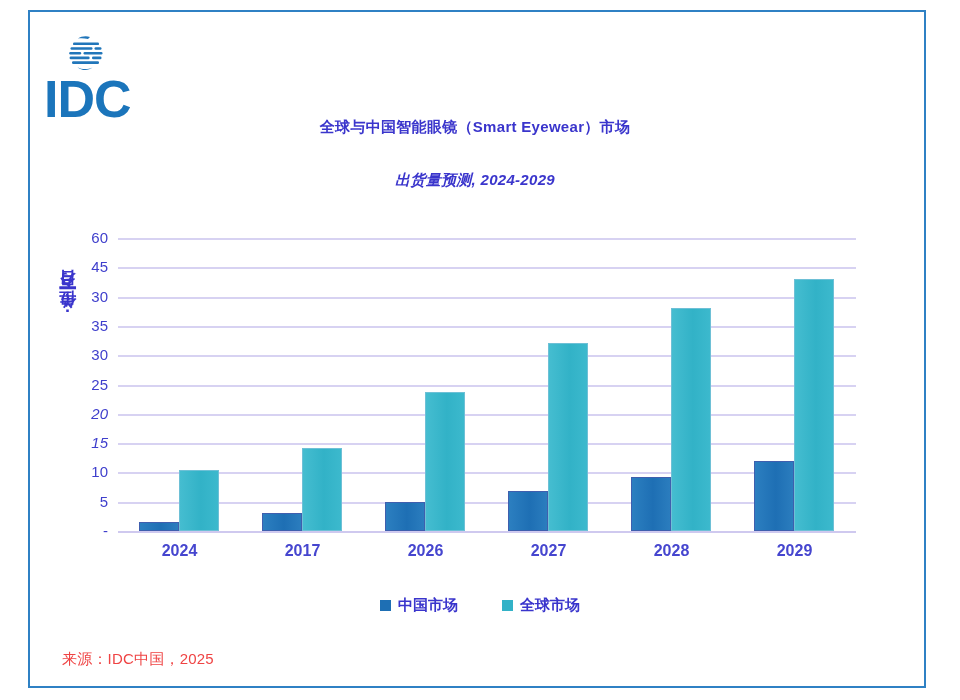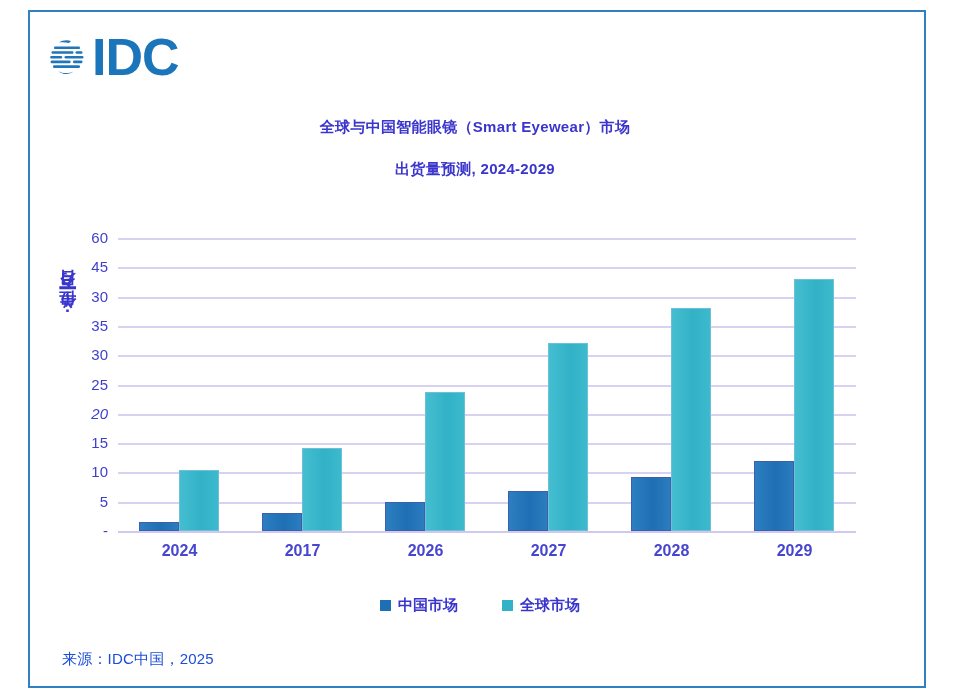--- a/index.html
+++ b/index.html
@@ -31,20 +31,21 @@
   }
 
   
   .logo-wrap {
     position: absolute;
     left: 44px;
     top: 30px;
     display: flex;
     align-items: center;
     height: 54px;
+    flex-direction: column;
   }
   .logo-globe {
     width: 46px;
     height: 46px;
     position: relative;
     margin-right: 2px;
   }
   .logo-globe svg { display: block; }
   .logo-text {
     font-size: 52px;
@@ -63,21 +64,21 @@
     width: 830px;
     text-align: center;
   }
   .title-line {
     font-size: 15px;
     font-weight: 700;
     color: #3a35cc;
     line-height: 34px;
     letter-spacing: .3px;
   }
-  .title-line.second { margin-top: 8px; }
+  .title-line.second { margin-top: 19px; font-style: italic; }
 
   
   .plot {
     position: absolute;
     left: 118px;
     top: 238px;
     width: 738px;
     height: 293px;
   }
   .gridline {
@@ -198,21 +199,21 @@
     color: #3a35cc;
     font-weight: 700;
   }
 
   
   .source {
     position: absolute;
     left: 62px;
     top: 650px;
     font-size: 15px;
-    color: #1d4ed8;
+    color: #ef4444;
     letter-spacing: .2px;
   }
 </style>
 </head>
 <body>
 
 <div id="root">
 
   <div class="frame"></div>
 
@@ -244,21 +245,21 @@
   <div class="yaxis-title">单位：百万台</div>
 
   <div class="ylabels">
       <div class="ylabel" style="top: 0px;">60</div>
       <div class="ylabel" style="top: 29.3px;">45</div>
       <div class="ylabel" style="top: 58.6px;">30</div>
       <div class="ylabel" style="top: 87.9px;">35</div>
       <div class="ylabel" style="top: 117.2px;">30</div>
       <div class="ylabel" style="top: 146.5px;">25</div>
       <div class="ylabel" style="top: 175.8px; font-style: italic;">20</div>
-      <div class="ylabel" style="top: 205.1px;">15</div>
+      <div class="ylabel" style="top: 205.1px; font-style: italic;">15</div>
       <div class="ylabel" style="top: 234.4px;">10</div>
       <div class="ylabel" style="top: 263.7px;">5</div>
       <div class="ylabel" style="top: 293px;">-</div>
     </div>
 
   <div class="plot">
       <div class="gridline" style="top: 0px;"></div>
       <div class="gridline" style="top: 29.3px;"></div>
       <div class="gridline" style="top: 58.6px;"></div>
       <div class="gridline" style="top: 87.9px;"></div>

